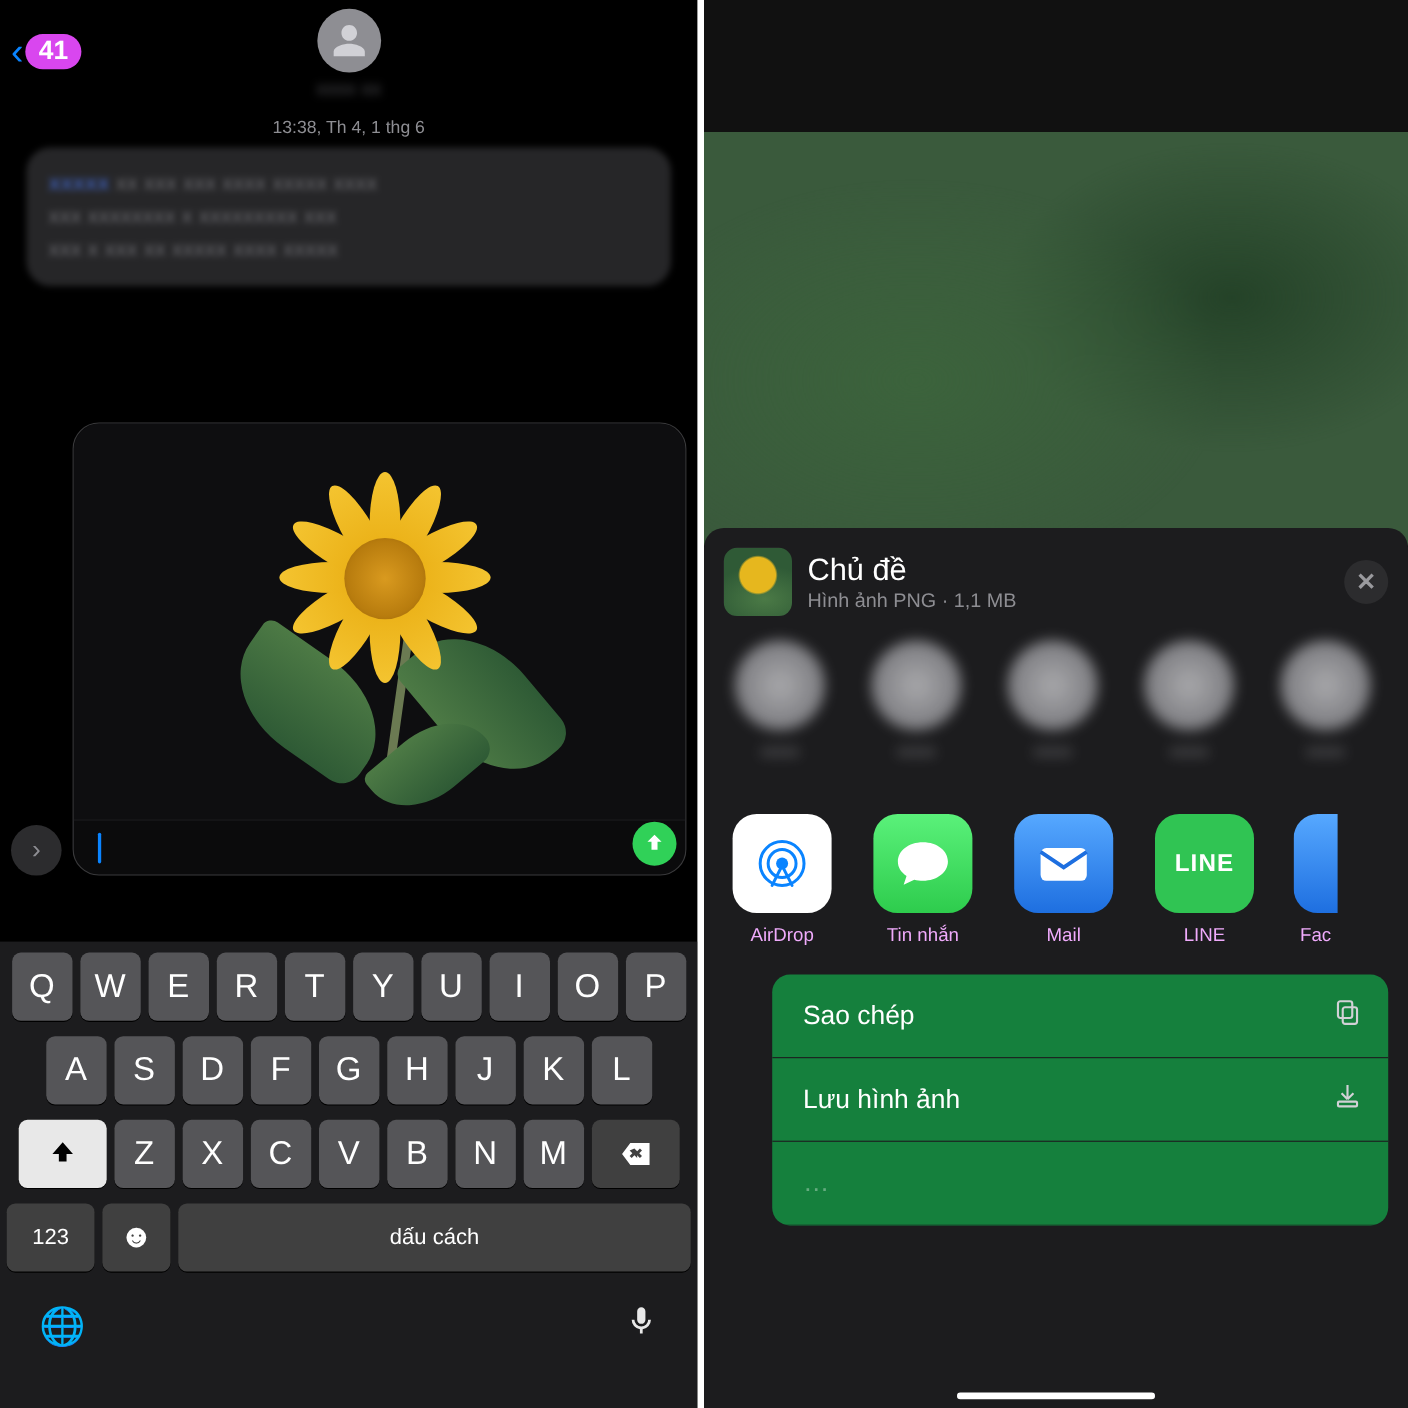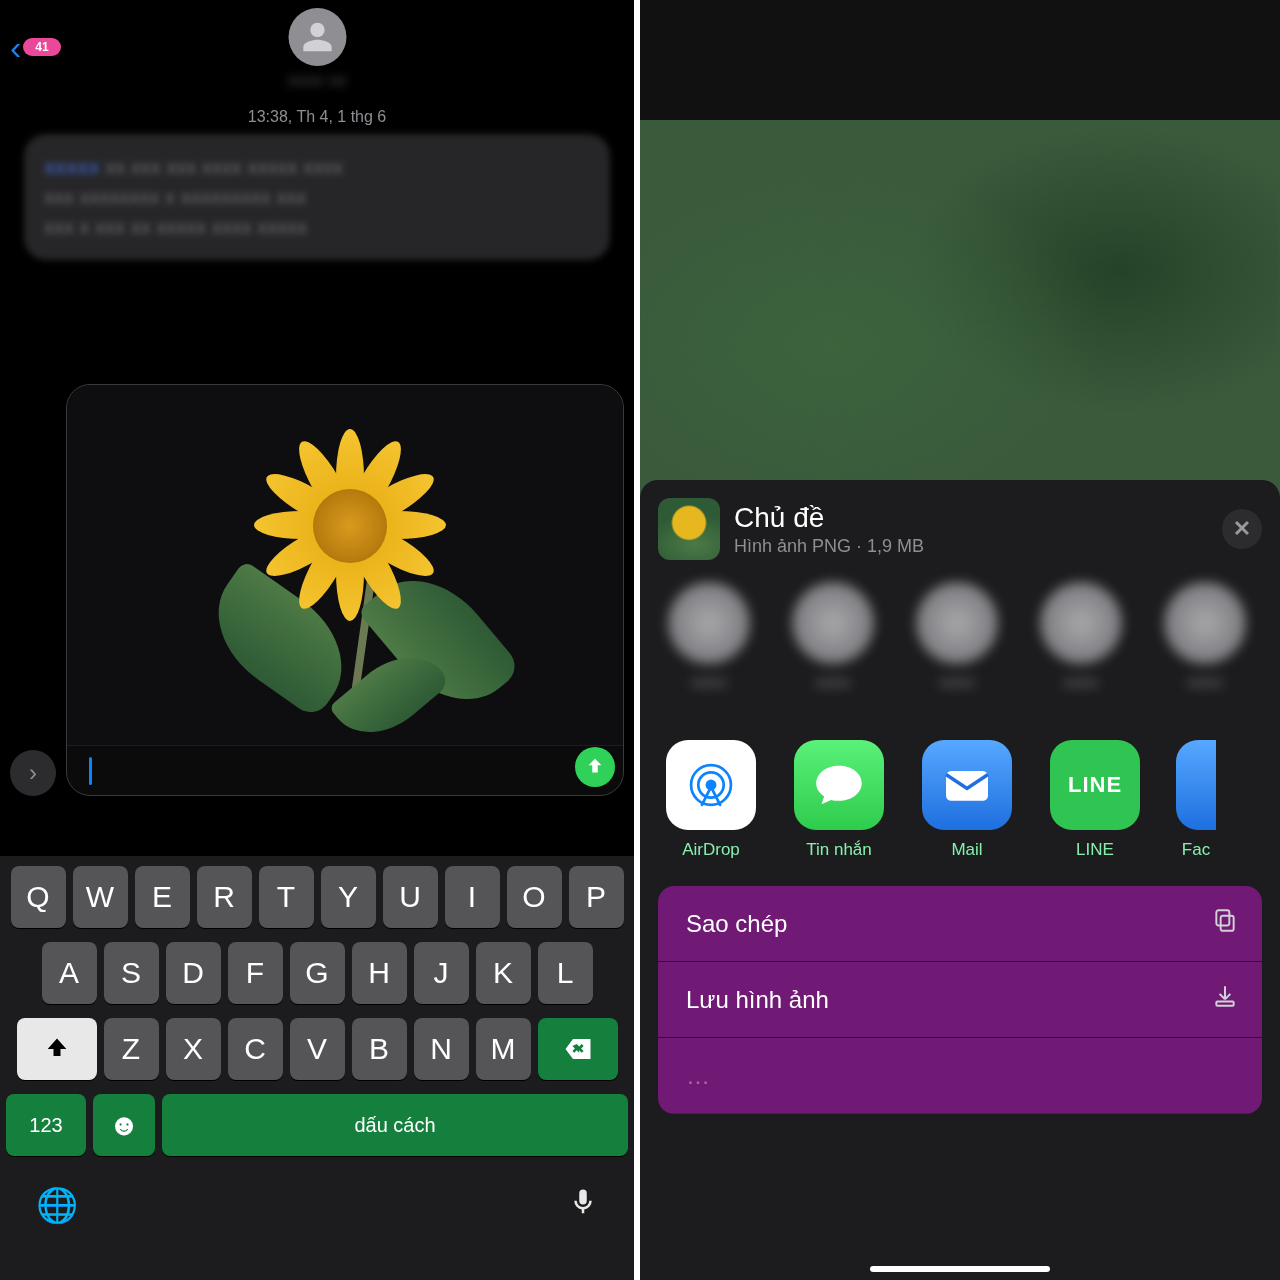--- a/index.html
+++ b/index.html
@@ -30,25 +30,25 @@
   }
   .back {
     display: flex;
     align-items: center;
     color: #0a84ff;
     font-size: 24px;
     gap: 2px;
   }
   .back .chevron { font-size: 34px; line-height: 1; font-weight: 400; }
   .badge {
-    background: #ec4899;
+    background: #d946ef;
     color: #fff;
     border-radius: 16px;
     padding: 2px 12px;
-    font-size: 12px;
+    font-size: 24px;
     font-weight: 600;
   }
   .avatar {
     position: absolute;
     left: 50%;
     transform: translateX(-50%);
     top: 8px;
     text-align: center;
   }
   .avatar .circle {
@@ -235,21 +235,21 @@
     min-width: 55px;
     background: #555558;
     border-radius: 8px;
     display: flex;
     align-items: center;
     justify-content: center;
     color: #fff;
     font-size: 30px;
     box-shadow: 0 1px 0 #000;
   }
-  .key.dark { background: #15803d; }
+  .key.dark { background: #404040; }
   .key.shift { width: 80px; background: #e8e8e8; color:#000; }
   .key.del   { width: 80px; }
   .key.small { font-size: 20px; }
   .key.space { flex: 1; font-size: 20px; }
   .kb-bot-row { display: flex; gap: 7px; }
   .bottom-bar {
     height: 70px;
     display: flex;
     align-items: center;
     justify-content: space-between;
@@ -350,27 +350,28 @@
     justify-content: center;
   }
   .airdrop { background:#fff; }
   .airdrop svg { width: 58px; stroke:#0a84ff; fill:none; stroke-width:3; }
   .msgs { background: linear-gradient(#5af17a,#2ecc4d); }
   .msgs svg { width:56px; fill:#fff;}
   .mail { background: linear-gradient(#56a8ff,#1e6fe0); }
   .mail svg{ width:56px; fill:#fff; }
   .line { background:#30c453; display:flex; align-items:center; justify-content:center; color:#fff; font-weight:800; font-size:22px; letter-spacing:1px;}
   .face { background: linear-gradient(#56a8ff,#1e6fe0); }
-  .app .lbl { color: #86efac; font-size: 17px; }
+  .app .lbl { color: #f0abfc; font-size: 17px; }
 
   .action-list {
     margin-top: 26px;
-    background: #701a75;
+    background: #15803d;
     border-radius: 16px;
     overflow: hidden;
+    margin-left: 44px;
   }
   .action {
     height: 76px;
     display: flex;
     align-items: center;
     justify-content: space-between;
     padding: 0 24px 0 28px;
     color: #fff;
     font-size: 24px;
     border-bottom: 1px solid #1c1c1e;
@@ -515,21 +516,21 @@
 </div>
 
 <div class="panel right">
   <div class="photo-bg"></div>
 
   <div class="sheet">
     <div class="sheet-head">
       <div class="thumb"></div>
       <div class="txt">
         <div class="title">Chủ đề</div>
-        <div class="sub">Hình ảnh PNG · 1,9 MB</div>
+        <div class="sub">Hình ảnh PNG · 1,1 MB</div>
       </div>
       <div class="close-x">
         <span>✕</span>
       </div>
     </div>
 
     <div class="contacts">
       <div class="contact">
           <div class="c"></div>
           <div class="lbl">xxxxx</div>

